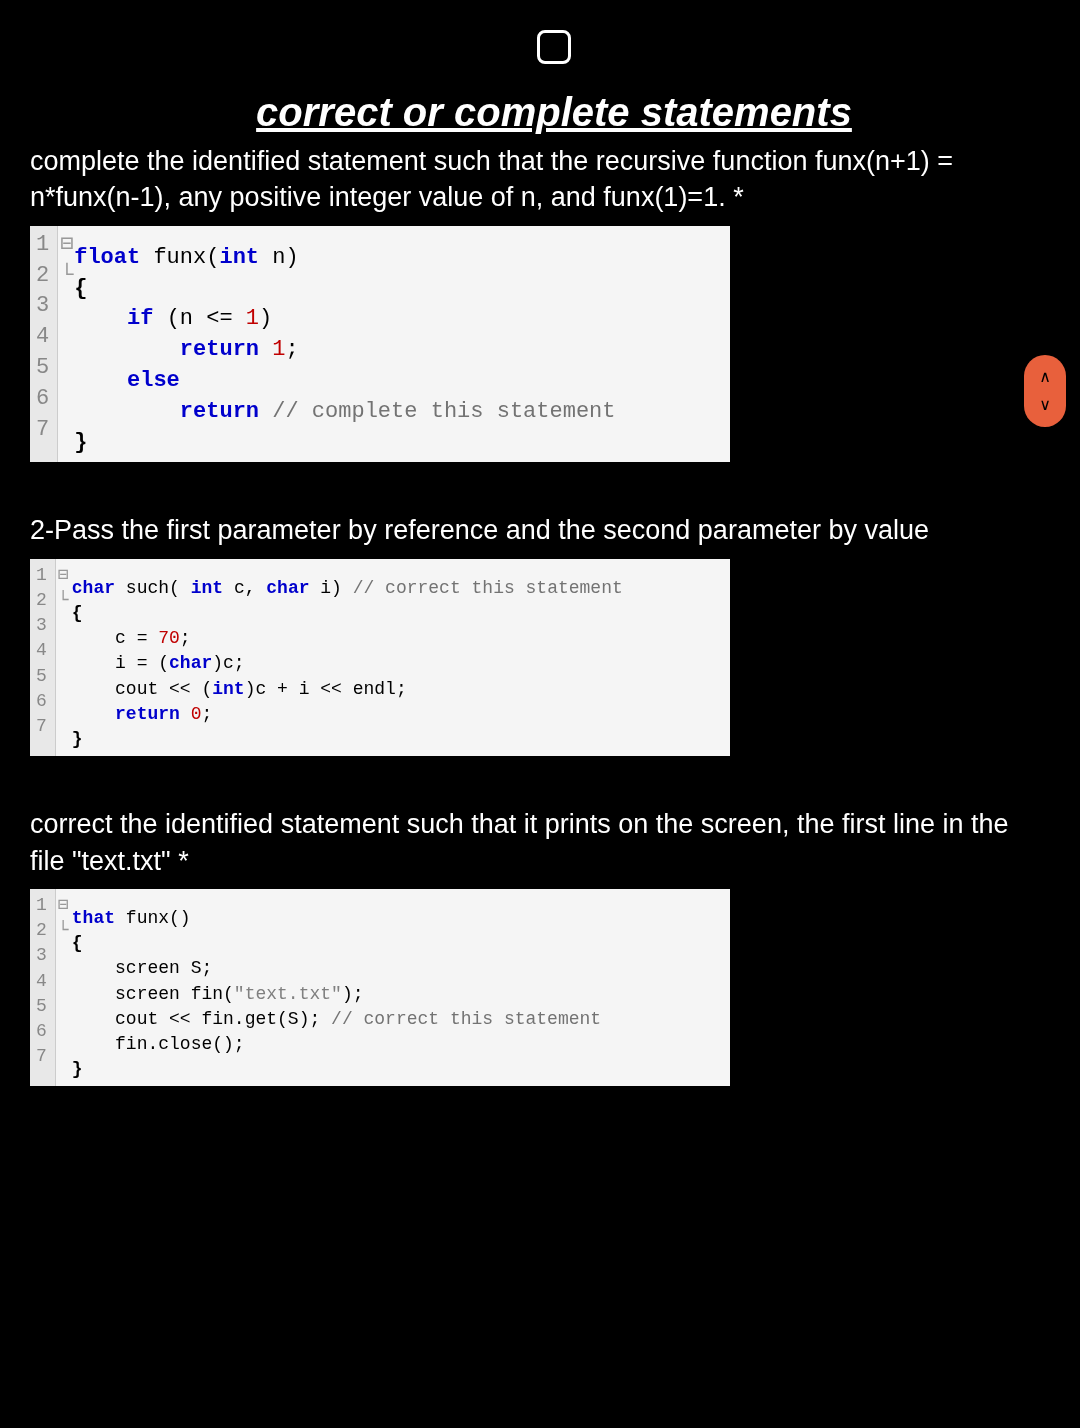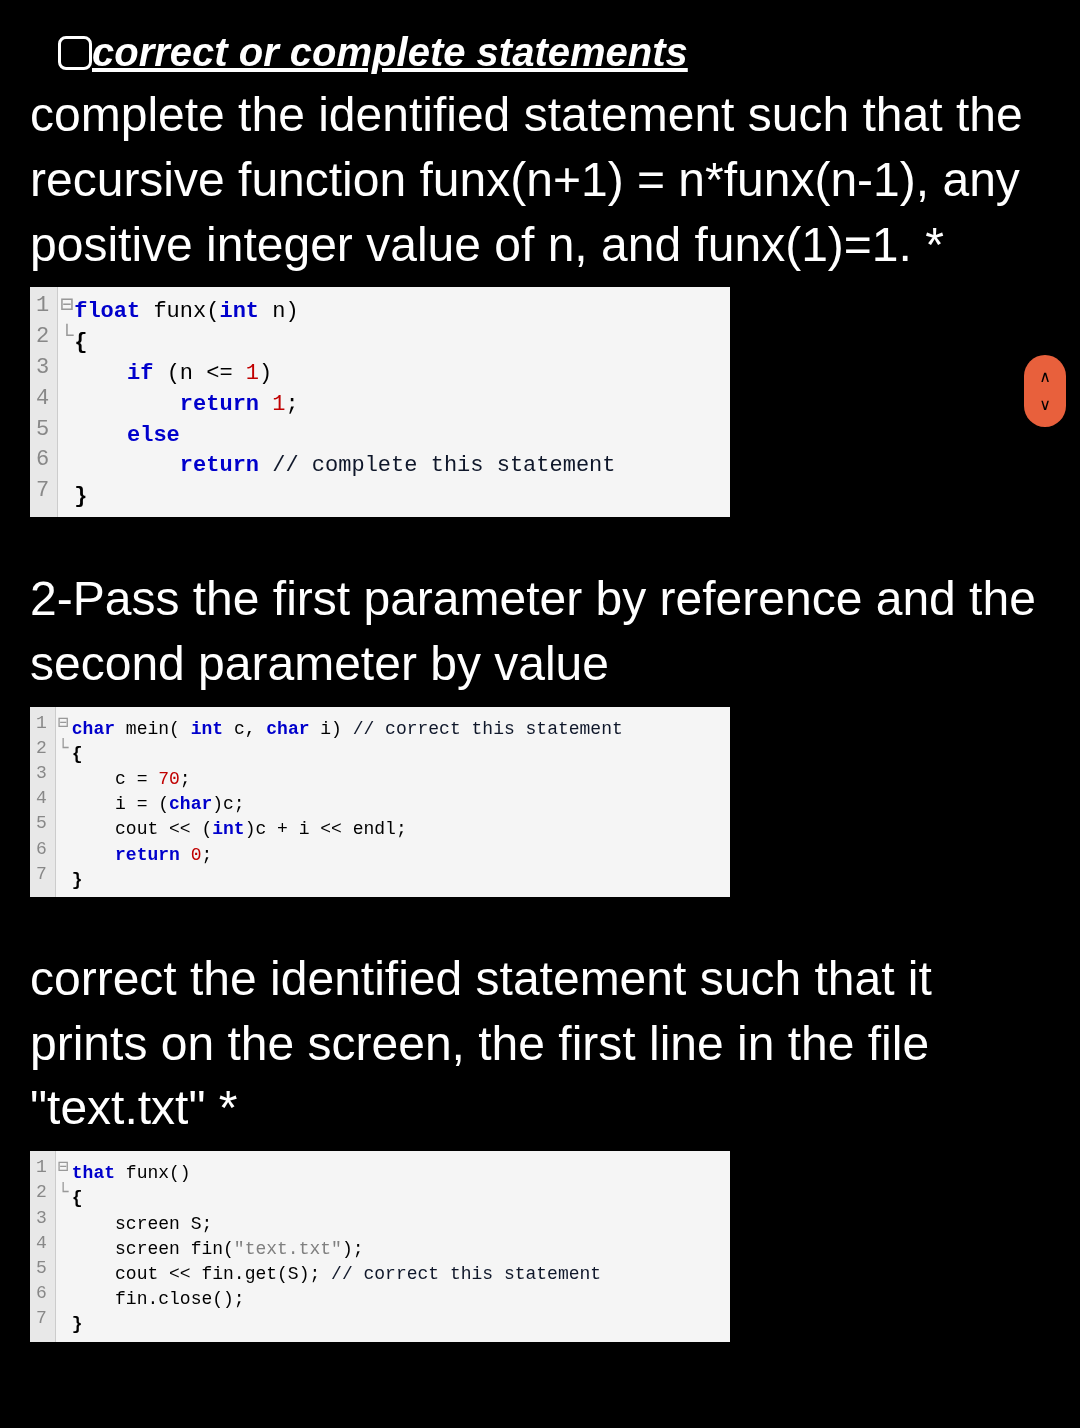--- a/index.html
+++ b/index.html
@@ -8,39 +8,40 @@
     color: #fff;
     font-family: Arial, Helvetica, sans-serif;
     width: 1080px;
     height: 1428px;
     padding: 30px 30px 30px 30px;
     position: relative;
   }
   .header-row {
     display: flex;
     align-items: center;
-    gap: 0;
+    gap: 26px;
     margin-bottom: 8px;
     padding-left: 28px;
+    flex-direction: column;
   }
   .checkbox {
     width: 34px;
     height: 34px;
     border: 3px solid #fff;
     border-radius: 8px;
     flex-shrink: 0;
   }
   .title {
     font-size: 40px;
     font-style: italic;
     font-weight: bold;
     text-decoration: underline;
   }
   .question {
-    font-size: 48px;
+    font-size: 27px;
     line-height: 1.35;
     margin-bottom: 10px;
   }
   .code-block {
     background: #f5f5f5;
     color: #000;
     font-family: "Courier New", monospace;
     display: flex;
     margin-bottom: 50px;
     width: 700px;
@@ -62,29 +63,29 @@
     user-select: none;
   }
   .gutter div { line-height: 1.4; }
   .fold-col {
     color: #999;
     padding: 4px 2px;
     width: 14px;
   }
   .fold-col div { line-height: 1.4; }
   .code-lines {
-    padding: 10px 8px 4px 2px;
+    padding: 17px 8px 4px 2px;
     flex: 1;
   }
   .code-lines div { line-height: 1.4; white-space: pre; }
   .kw { color: #0000cc; font-weight: bold; }
   .fn { color: #000; }
   .num { color: #c00000; }
   .str { color: #808080; }
-  .cmt { color: #0f172a; }
+  .cmt { color: #737373; }
   .brace { color: #000; font-weight: bold; }
   .scroll-pill {
     position: absolute;
     right: 14px;
     top: 355px;
     width: 42px;
     height: 72px;
     background: #e8603c;
     border-radius: 21px;
     display: flex;
@@ -154,21 +155,21 @@
   <div class="fold-col">
     <div></div>
       <div>⊟</div>
       <div></div>
       <div></div>
       <div></div>
       <div></div>
       <div>└</div>
   </div>
   <div class="code-lines">
-    <div><span class="kw">char </span><span class="fn">mein</span><span>( </span><span class="kw">int </span><span>c, </span><span class="kw">char </span><span>i) </span><span class="cmt">// correct this statement</span></div>
+    <div><span class="kw">char </span><span class="fn">such</span><span>( </span><span class="kw">int </span><span>c, </span><span class="kw">char </span><span>i) </span><span class="cmt">// correct this statement</span></div>
     <div><span class="brace">{</span></div>
     <div><span>    </span><span>c = </span><span class="num">70</span><span>;</span></div>
     <div><span>    </span><span>i = (</span><span class="kw">char</span><span>)c;</span></div>
     <div><span>    </span><span>cout &lt;&lt; (</span><span class="kw">int</span><span>)c + i &lt;&lt; endl;</span></div>
     <div><span>    </span><span class="kw">return </span><span class="num">0</span><span>;</span></div>
     <div><span class="brace">}</span></div>
   </div>
 </div>
 
 <div class="question">correct the identified statement such that it prints on the screen, the first line in the file "text.txt" *</div>

